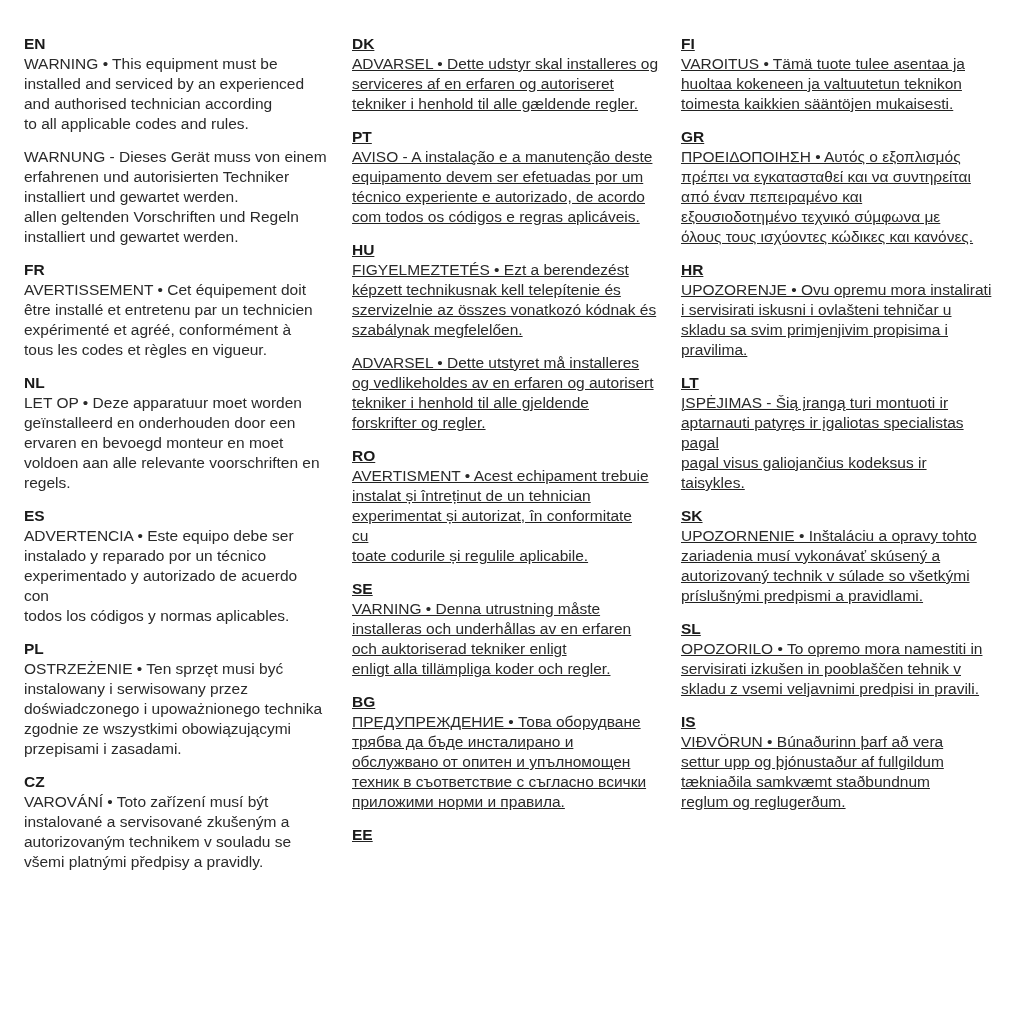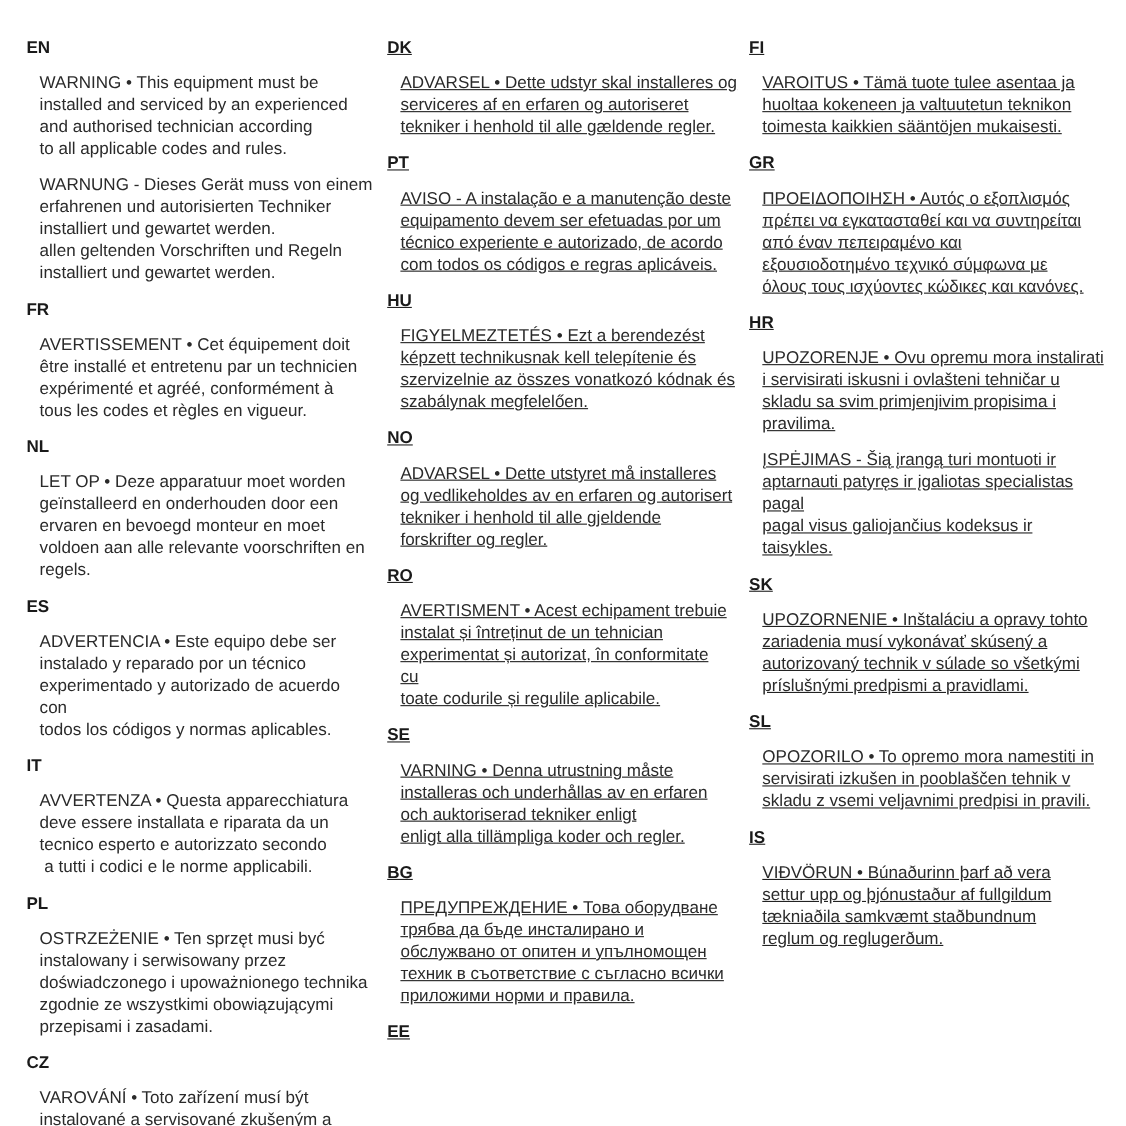--- a/index.html
+++ b/index.html
@@ -29,21 +29,21 @@
     margin: 0 0 13px 0;
   }
   .code {
     margin: 0;
     font-size: 15.5px;
     line-height: 20px;
     font-weight: bold;
     color: #1a1a1a;
   }
   .body {
-    margin: 12px;
+    margin: 0;
     font-size: 15.5px;
     line-height: 20px;
     white-space: pre;
     color: #2a2a2a;
   }
 </style>
 </head>
 <body>
 
 <div class="page">
@@ -83,27 +83,20 @@
 
   <section class="sec">
     <h2 class="code">ES</h2>
     <p class="body">ADVERTENCIA • Este equipo debe ser
 instalado y reparado por un técnico
 experimentado y autorizado de acuerdo
 con
 todos los códigos y normas aplicables.</p>
   </section>
 
-  <section class="sec">
-    <h2 class="code">IT</h2>
-    <p class="body">AVVERTENZA • Questa apparecchiatura
-deve essere installata e riparata da un
-tecnico esperto e autorizzato secondo
- a tutti i codici e le norme applicabili.</p>
-  </section>
 
   <section class="sec">
     <h2 class="code">PL</h2>
     <p class="body">OSTRZEŻENIE • Ten sprzęt musi być
 instalowany i serwisowany przez
 doświadczonego i upoważnionego technika
 zgodnie ze wszystkimi obowiązującymi
 przepisami i zasadami.</p>
   </section>
 
@@ -133,21 +126,20 @@
 
   <section class="sec">
     <h2 class="code">HU</h2>
     <p class="body">FIGYELMEZTETÉS • Ezt a berendezést
 képzett technikusnak kell telepítenie és
 szervizelnie az összes vonatkozó kódnak és
 szabálynak megfelelően.</p>
   </section>
 
   <section class="sec">
-    <h2 class="code">NO</h2>
     <p class="body">ADVARSEL • Dette utstyret må installeres
 og vedlikeholdes av en erfaren og autorisert
 tekniker i henhold til alle gjeldende
 forskrifter og regler.</p>
   </section>
 
   <section class="sec">
     <h2 class="code">RO</h2>
     <p class="body">AVERTISMENT • Acest echipament trebuie
 instalat și întreținut de un tehnician
@@ -197,20 +189,21 @@
   <section class="sec">
     <h2 class="code">HR</h2>
     <p class="body">UPOZORENJE • Ovu opremu mora instalirati
 i servisirati iskusni i ovlašteni tehničar u
 skladu sa svim primjenjivim propisima i
 pravilima.</p>
   </section>
 
 
   <section class="sec">
+    <h2 class="code">LT</h2>
     <p class="body">ĮSPĖJIMAS - Šią įrangą turi montuoti ir
 aptarnauti patyręs ir įgaliotas specialistas
 pagal
 pagal visus galiojančius kodeksus ir
 taisykles.</p>
   </section>
 
   <section class="sec">
     <h2 class="code">SK</h2>
     <p class="body">UPOZORNENIE • Inštaláciu a opravy tohto

